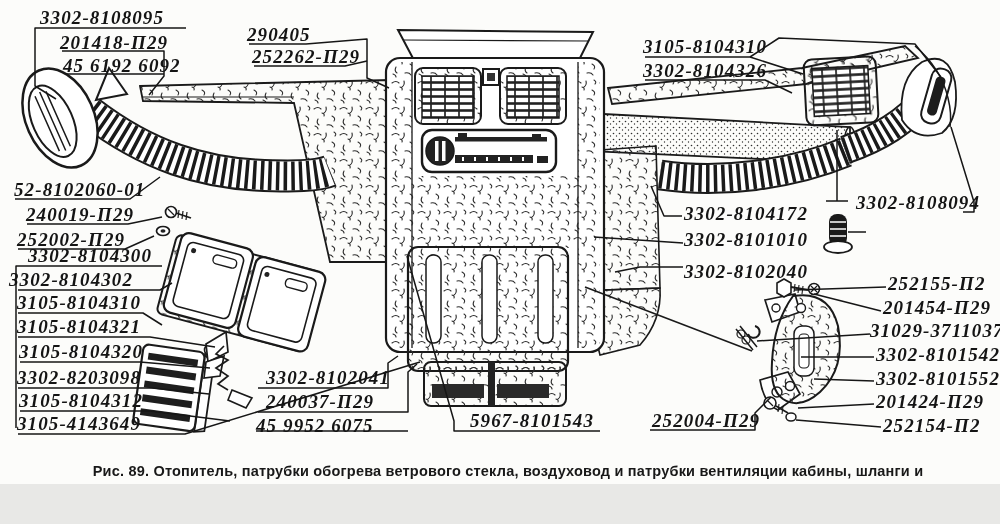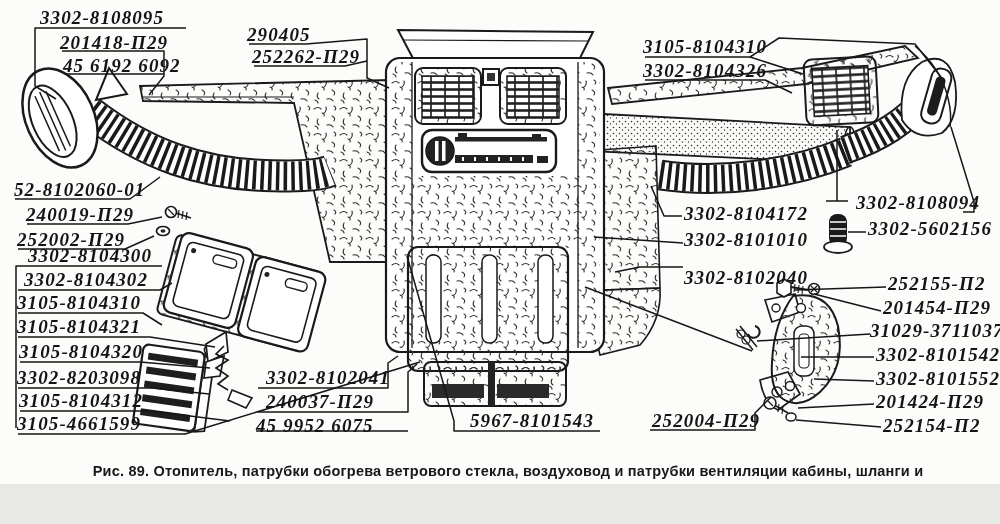--- a/index.html
+++ b/index.html
@@ -272,32 +272,31 @@
 <div class="lbl" style="left:60px;top:33px">201418-П29</div>
 <div class="lbl" style="left:63px;top:56px">45 6192 6092</div>
 <div class="lbl" style="left:247px;top:25px">290405</div>
 <div class="lbl" style="left:252px;top:47px">252262-П29</div>
 <div class="lbl" style="left:643px;top:37px">3105-8104310</div>
 <div class="lbl" style="left:643px;top:61px">3302-8104326</div>
 <div class="lbl" style="left:14px;top:180px">52-8102060-01</div>
 <div class="lbl" style="left:26px;top:205px">240019-П29</div>
 <div class="lbl" style="left:17px;top:230px">252002-П29</div>
 <div class="lbl" style="left:28px;top:246px">3302-8104300</div>
-<div class="lbl" style="left:24px;top:270px">3302-8104302</div>
+<div class="lbl" style="left:9px;top:270px">3302-8104302</div>
 <div class="lbl" style="left:17px;top:293px">3105-8104310</div>
 <div class="lbl" style="left:17px;top:317px">3105-8104321</div>
 <div class="lbl" style="left:19px;top:342px">3105-8104320</div>
 <div class="lbl" style="left:17px;top:368px">3302-8203098</div>
 <div class="lbl" style="left:19px;top:391px">3105-8104312</div>
-<div class="lbl" style="left:17px;top:414px">3105-4661599</div>
+<div class="lbl" style="left:17px;top:414px">3105-4143649</div>
 <div class="lbl" style="left:856px;top:193px">3302-8108094</div>
-<div class="lbl" style="left:868px;top:219px">3302-5602156</div>
 <div class="lbl" style="left:684px;top:204px">3302-8104172</div>
 <div class="lbl" style="left:684px;top:230px">3302-8101010</div>
-<div class="lbl" style="left:684px;top:268px">3302-8102040</div>
+<div class="lbl" style="left:684px;top:262px">3302-8102040</div>
 <div class="lbl" style="left:888px;top:274px">252155-П2</div>
 <div class="lbl" style="left:883px;top:298px">201454-П29</div>
 <div class="lbl" style="left:870px;top:321px">31029-3711037</div>
 <div class="lbl" style="left:876px;top:345px">3302-8101542</div>
 <div class="lbl" style="left:876px;top:369px">3302-8101552</div>
 <div class="lbl" style="left:876px;top:392px">201424-П29</div>
 <div class="lbl" style="left:883px;top:416px">252154-П2</div>
 <div class="lbl" style="left:266px;top:368px">3302-8102041</div>
 <div class="lbl" style="left:266px;top:392px">240037-П29</div>
 <div class="lbl" style="left:256px;top:416px">45 9952 6075</div>

